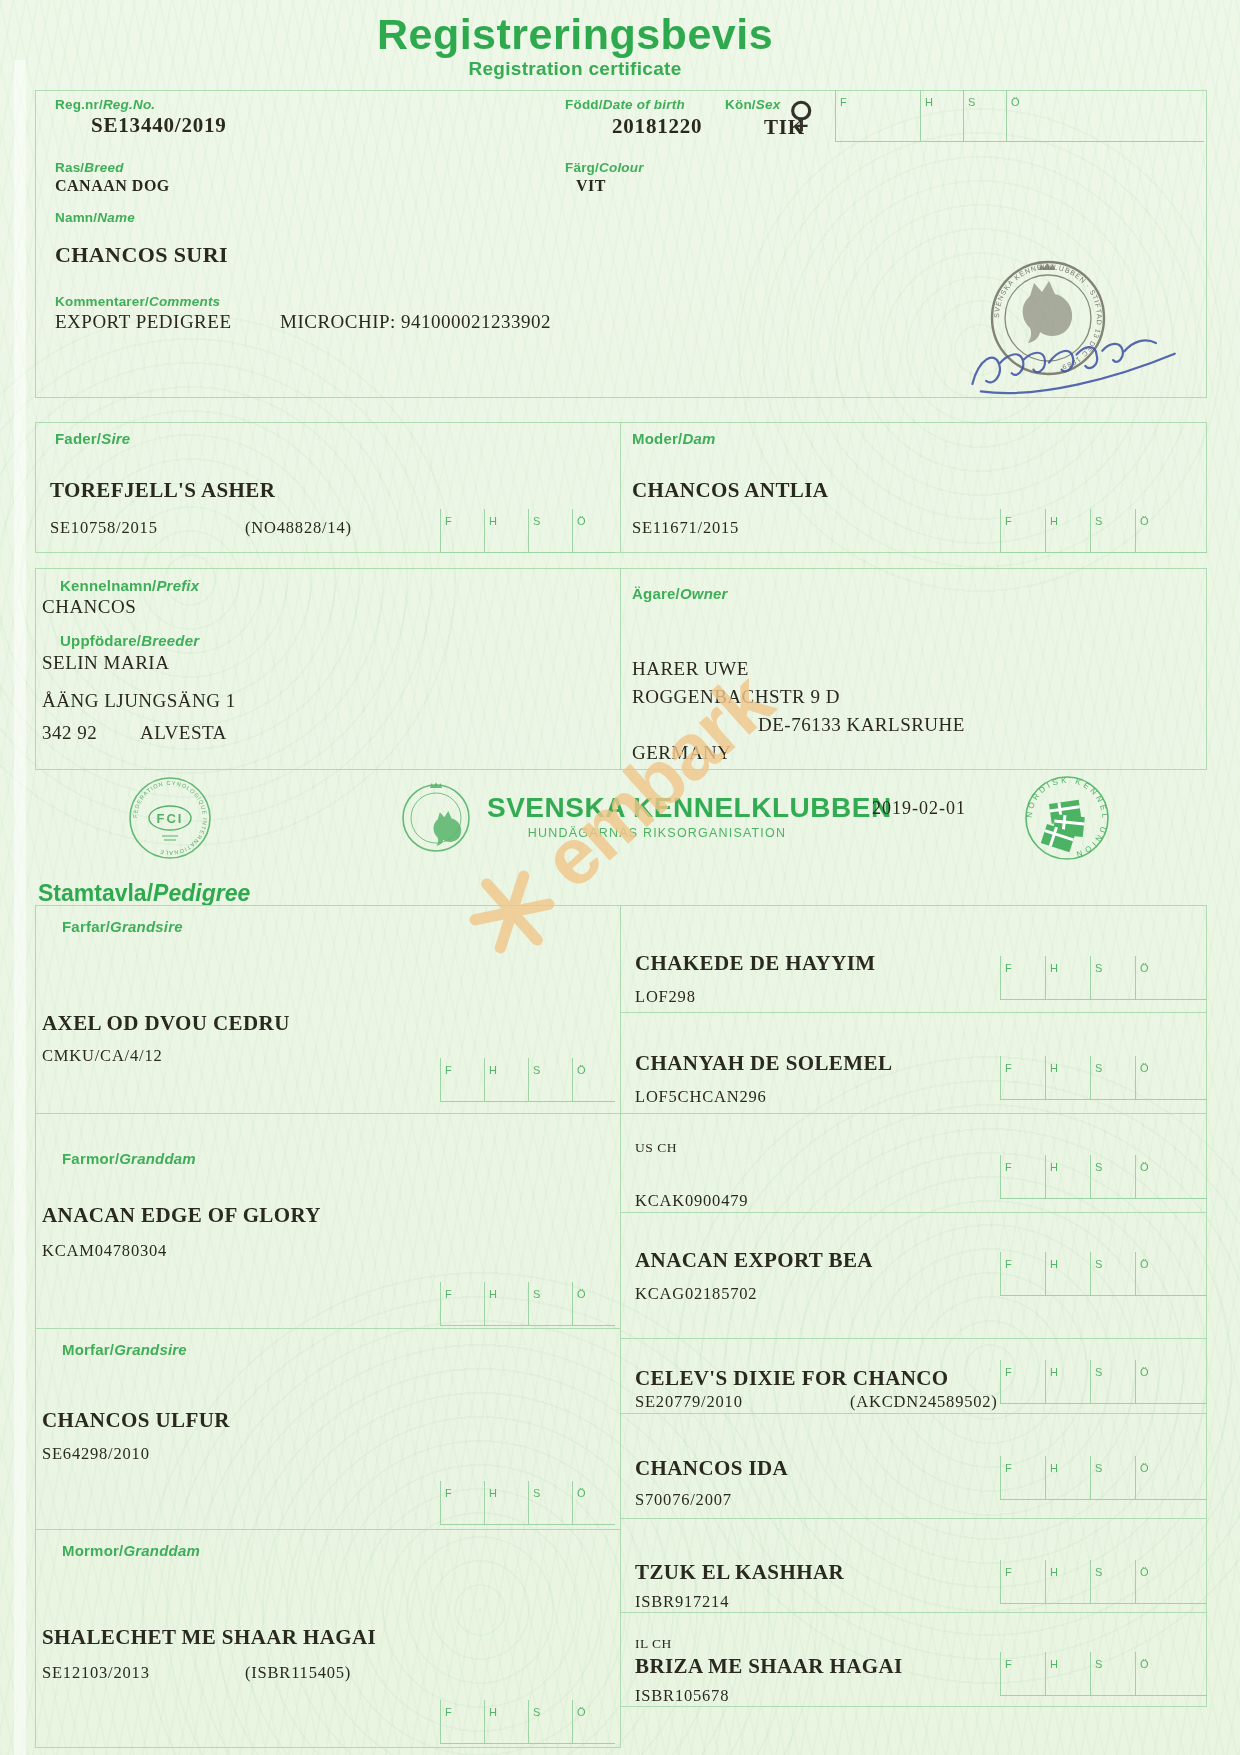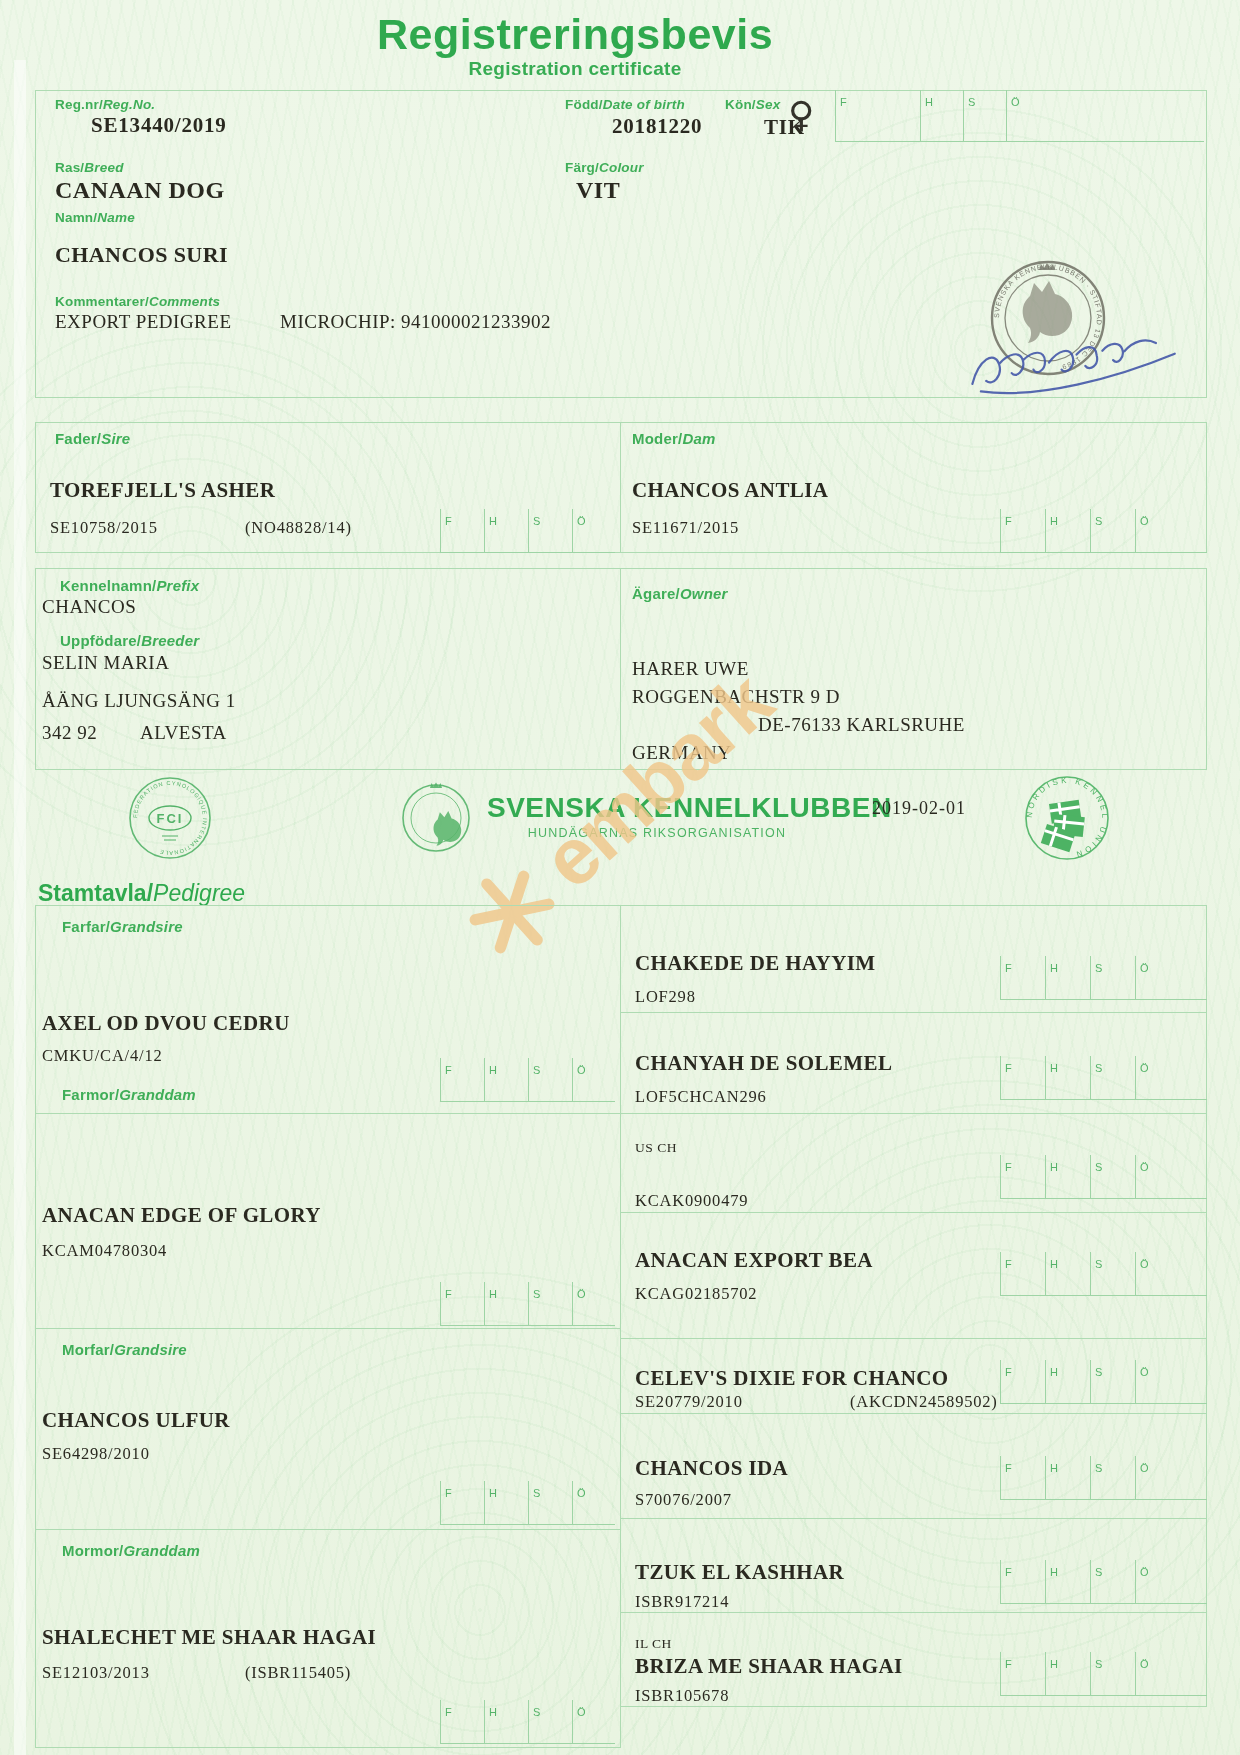--- a/index.html
+++ b/index.html
@@ -24,26 +24,26 @@
   .box{position:absolute;border:1px solid #aedbb2;box-sizing:border-box;}
   .vdiv{position:absolute;width:0;border-left:1px solid #aedbb2;}
   .hdiv{position:absolute;height:0;border-top:1px solid #aedbb2;}
 
   .lbl{position:absolute;font-family:"Liberation Sans",sans-serif;font-weight:700;
        font-size:13.5px;color:#3fae58;letter-spacing:.2px;}
   .lbl i{font-weight:700;}
   .lbl-big{font-size:15px;}
   .sec-h{position:absolute;font-family:"Liberation Sans",sans-serif;font-weight:700;
          font-size:23px;color:#2fa94e;}
-  .sec-h i{font-weight:400;}
+  .sec-h i{font-weight:700;}
 
   .ser{position:absolute;color:#2a2920;letter-spacing:.5px;}
   .bigval{font-weight:bold;font-size:21px;letter-spacing:.8px;margin-left:36px;}
   .name{font-weight:bold;font-size:21px;letter-spacing:.4px;}
-  .name-sm{font-weight:bold;font-size:24px;letter-spacing:.5px;}
+  .name-sm{font-weight:bold;font-size:16px;letter-spacing:.5px;}
   .regno{font-size:16.5px;letter-spacing:.8px;}
   .plain{font-size:19px;letter-spacing:.5px;}
   .tiny{font-size:13.5px;letter-spacing:.5px;text-align:right;}
   .sexsym{position:absolute;font-family:"DejaVu Sans",sans-serif;font-size:36px;
           font-weight:400;color:#33322a;}
 
   .fhso{position:absolute;display:flex;height:44px;border-bottom:1px solid #9ed4a5;box-sizing:border-box;}
   .fhso .c{border-left:1px solid #9ed4a5;font-family:"Liberation Sans",sans-serif;
            font-size:11px;color:#55b369;padding:6px 0 0 4px;box-sizing:border-box;}
   .w-left .c{width:44px}.w-left .c:last-child{width:43px}
@@ -246,21 +246,21 @@
   <div class="lbl lbl-big" style="left:62px;top:918px"><span>Farfar/</span><i>Grandsire</i></div>
   <div class="ser name" style="left:42px;top:1011px">AXEL OD DVOU CEDRU</div>
   <div class="ser regno" style="left:42px;top:1046px">CMKU/CA/4/12</div>
   <div class="fhso w-left" style="left:440px;top:1058px">
       <span class="c">F</span>
       <span class="c">H</span>
       <span class="c">S</span>
       <span class="c">Ö</span>
     </div>
 
-  <div class="lbl lbl-big" style="left:62px;top:1086px"><span>Farmor/</span><i>Granddam</i></div>
+  <div class="lbl lbl-big" style="left:62px;top:1150px"><span>Farmor/</span><i>Granddam</i></div>
   <div class="ser name" style="left:42px;top:1203px">ANACAN EDGE OF GLORY</div>
   <div class="ser regno" style="left:42px;top:1241px">KCAM04780304</div>
   <div class="fhso w-left" style="left:440px;top:1282px">
       <span class="c">F</span>
       <span class="c">H</span>
       <span class="c">S</span>
       <span class="c">Ö</span>
     </div>
 
   <div class="lbl lbl-big" style="left:62px;top:1341px"><span>Morfar/</span><i>Grandsire</i></div>

